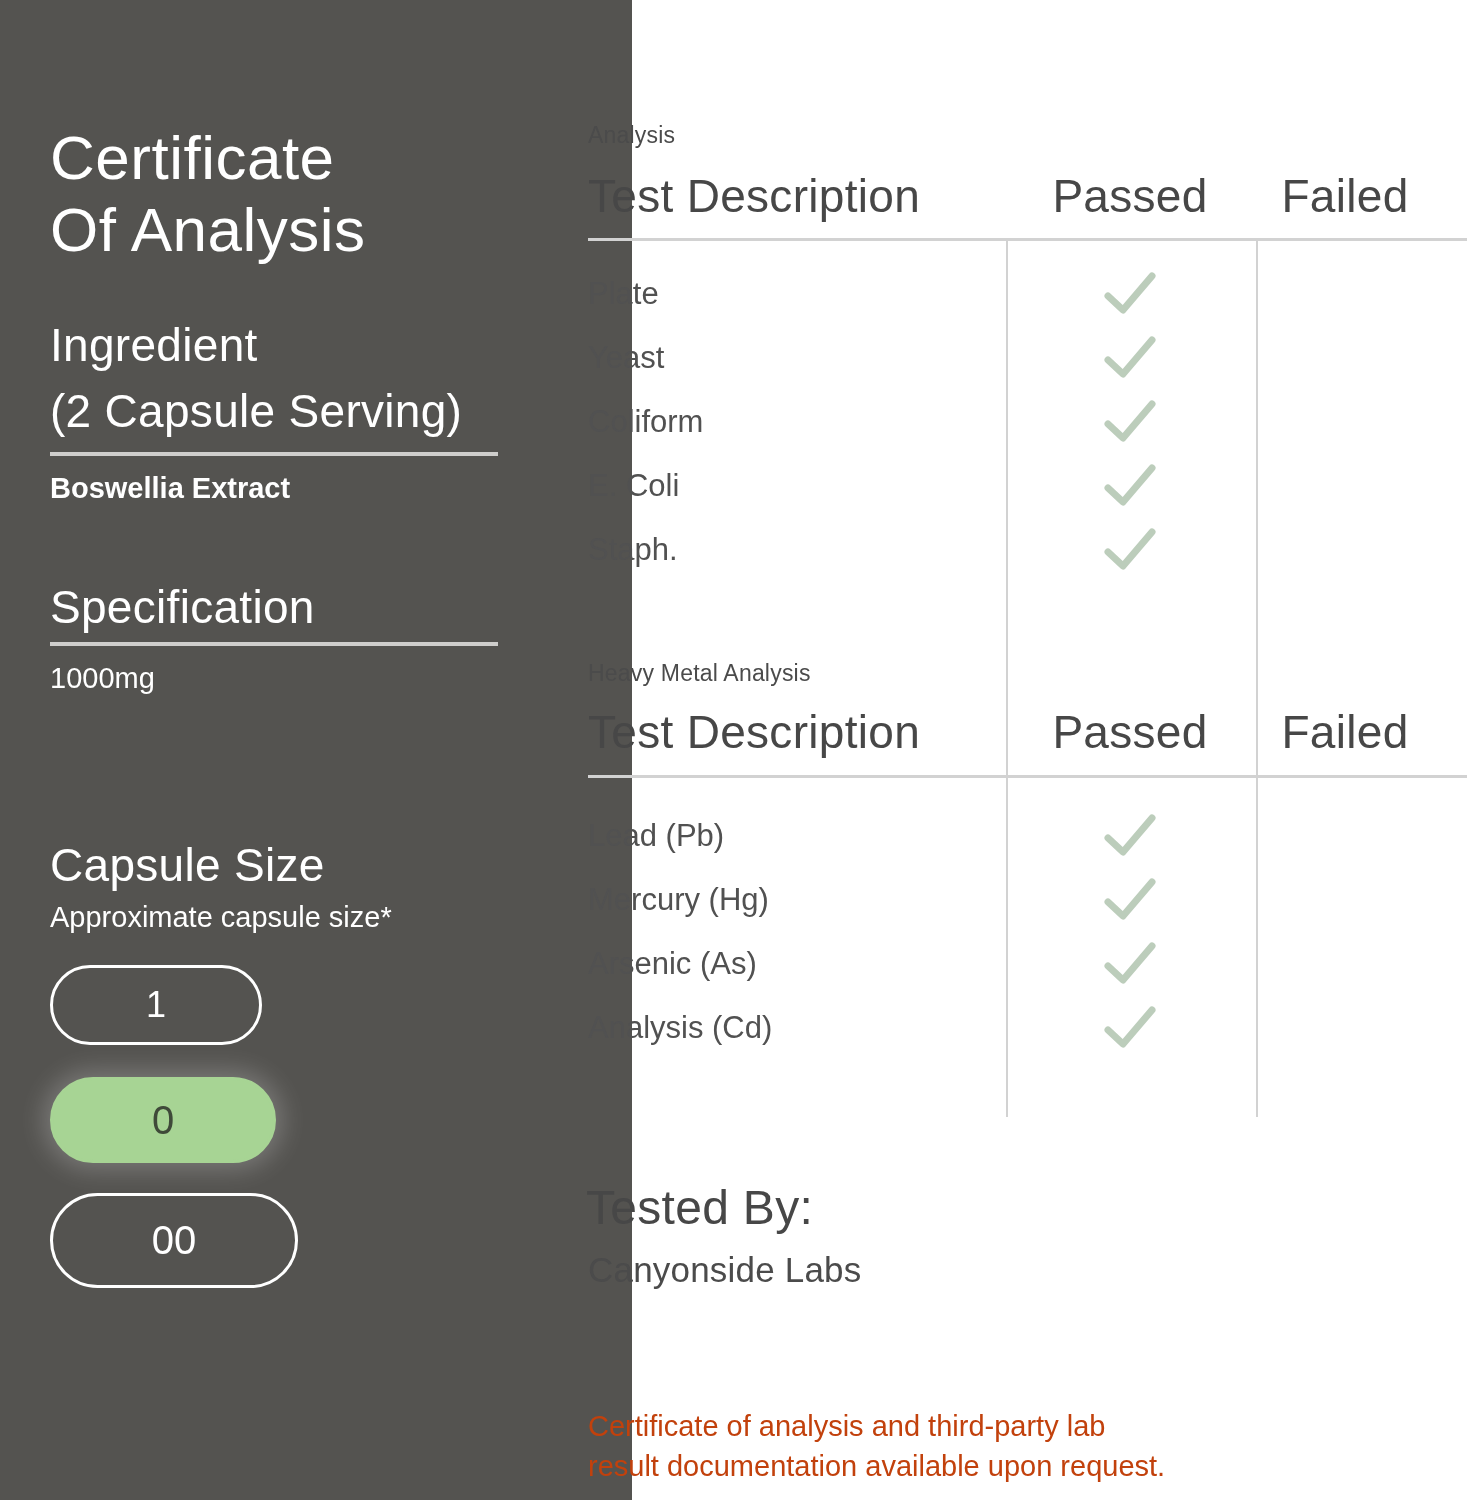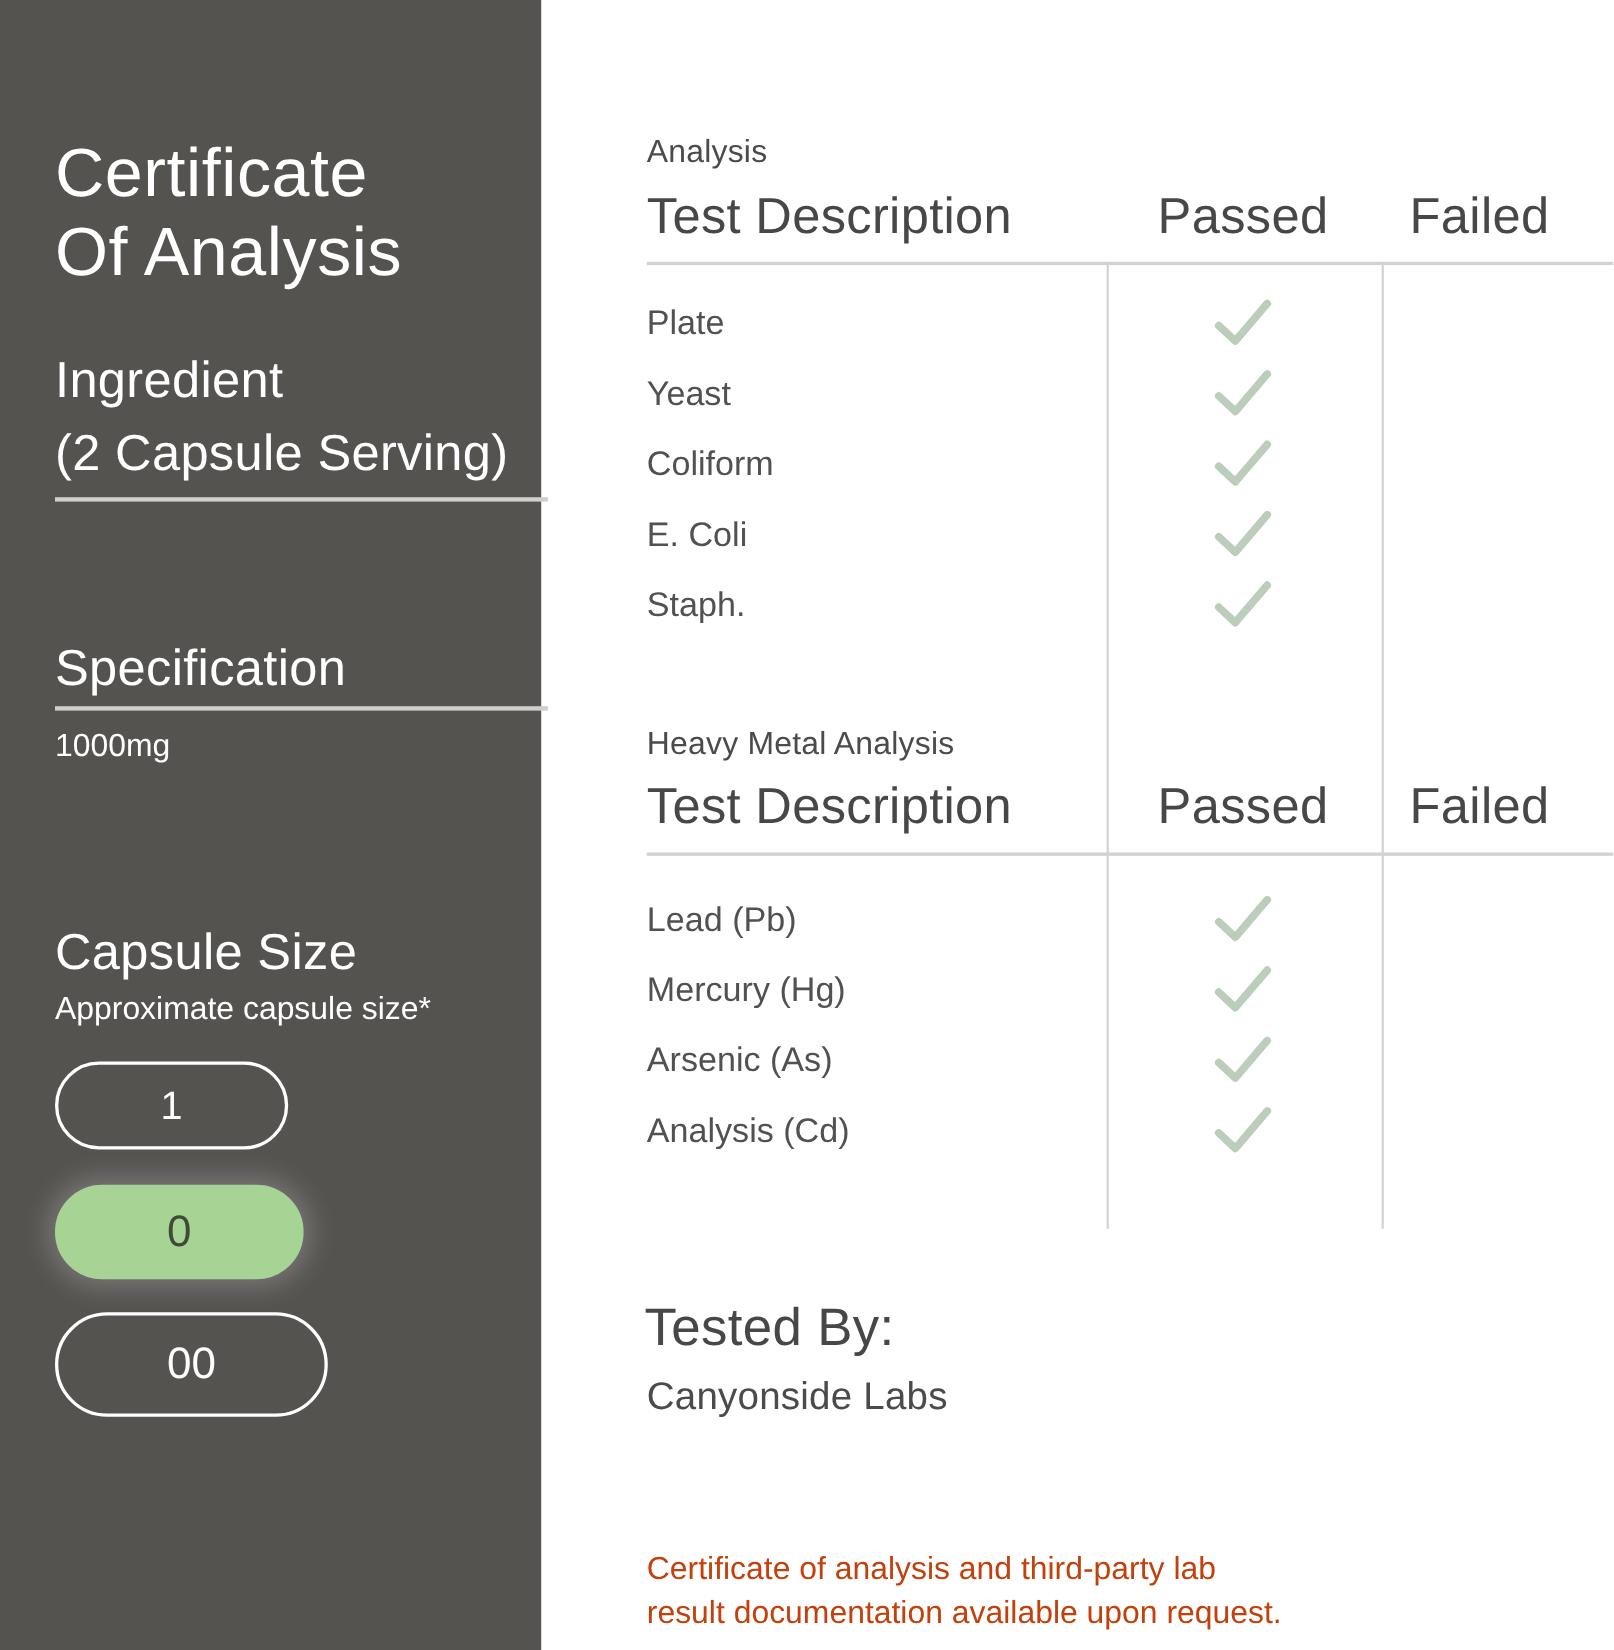--- a/index.html
+++ b/index.html
@@ -10,21 +10,21 @@
     height: 1500px;
     background: #ffffff;
     overflow: hidden;
     font-family: "Liberation Sans", "DejaVu Sans", sans-serif;
   }
   .abs { position: absolute; }
 
   
   .sidebar {
     left: 0; top: 0;
-    width: 492px; height: 1500px;
+    width: 632px; height: 1500px;
     background: var(--sidebar-bg, #545350);
   }
   .s-title {
     left: 50px; top: 122px;
     color: #ffffff;
     font-size: 62px; line-height: 72px;
     letter-spacing: 0.5px;
   }
   .s-h2 {
     left: 50px;
@@ -52,21 +52,21 @@
     cursor: pointer;
   }
   .pill.selected {
     background: var(--pill-selected-bg, #a7d494);
     border-color: var(--pill-selected-bg, #a7d494);
     color: var(--pill-selected-text, #3f4a39);
     box-shadow: 0 0 24px 7px rgba(255,255,255,0.22);
   }
 
   
-  .m-label { font-size: 29px; color: #4b4b4b; letter-spacing: 0.2px; }
+  .m-label { font-size: 23px; color: #4b4b4b; letter-spacing: 0.2px; }
   .m-head  { font-size: 46px; color: #474747; line-height: 52px; letter-spacing: 0.3px; }
   .centerx { transform: translateX(-50%); }
   .hline {
     left: 588px; width: 879px; height: 3px;
     background: var(--divider, #d2d2d2);
   }
   .vline {
     top: 238px; height: 879px; width: 2px;
     background: var(--divider, #d2d2d2);
   }
@@ -88,20 +88,21 @@
     </div>
 
     <div class="abs s-h2" style="top:312px">
       <div>Ingredient</div>
       <div>(2 Capsule Serving)</div>
     </div>
 
     <div class="abs rule" style="top:452px"></div>
 
     <div class="abs s-sub bold" style="top:472px">
+      <div>Boswellia Extract</div>
     </div>
 
     <div class="abs s-h2" style="top:574px">Specification</div>
 
     <div class="abs rule" style="top:642px"></div>
 
     <div class="abs s-sub" style="top:662px">1000mg</div>
 
     <div class="abs s-sub" style="top:901px">Approximate capsule size*</div>
 

